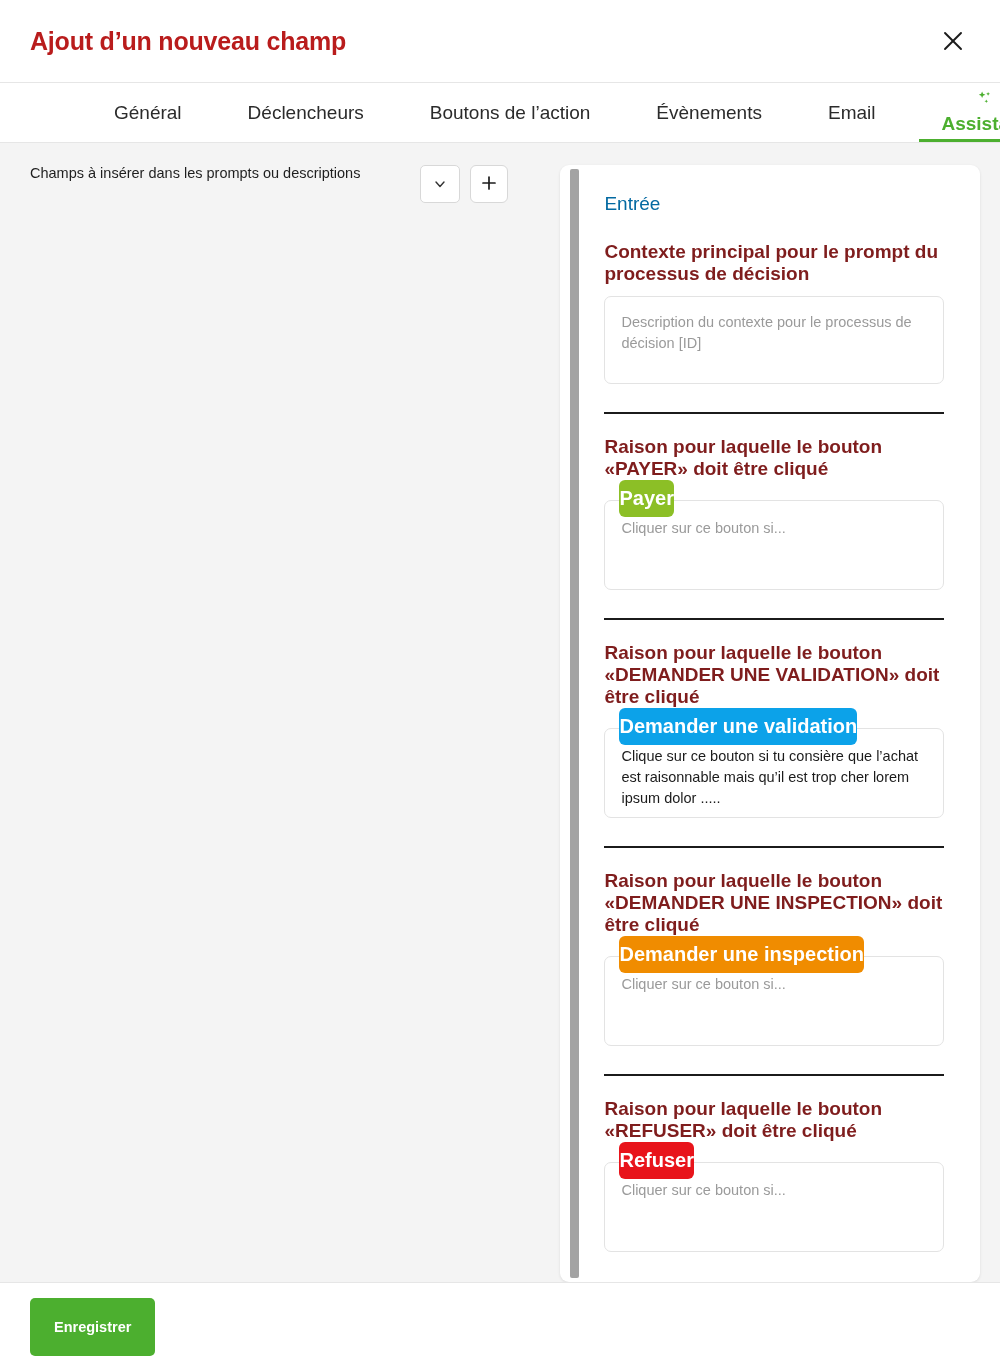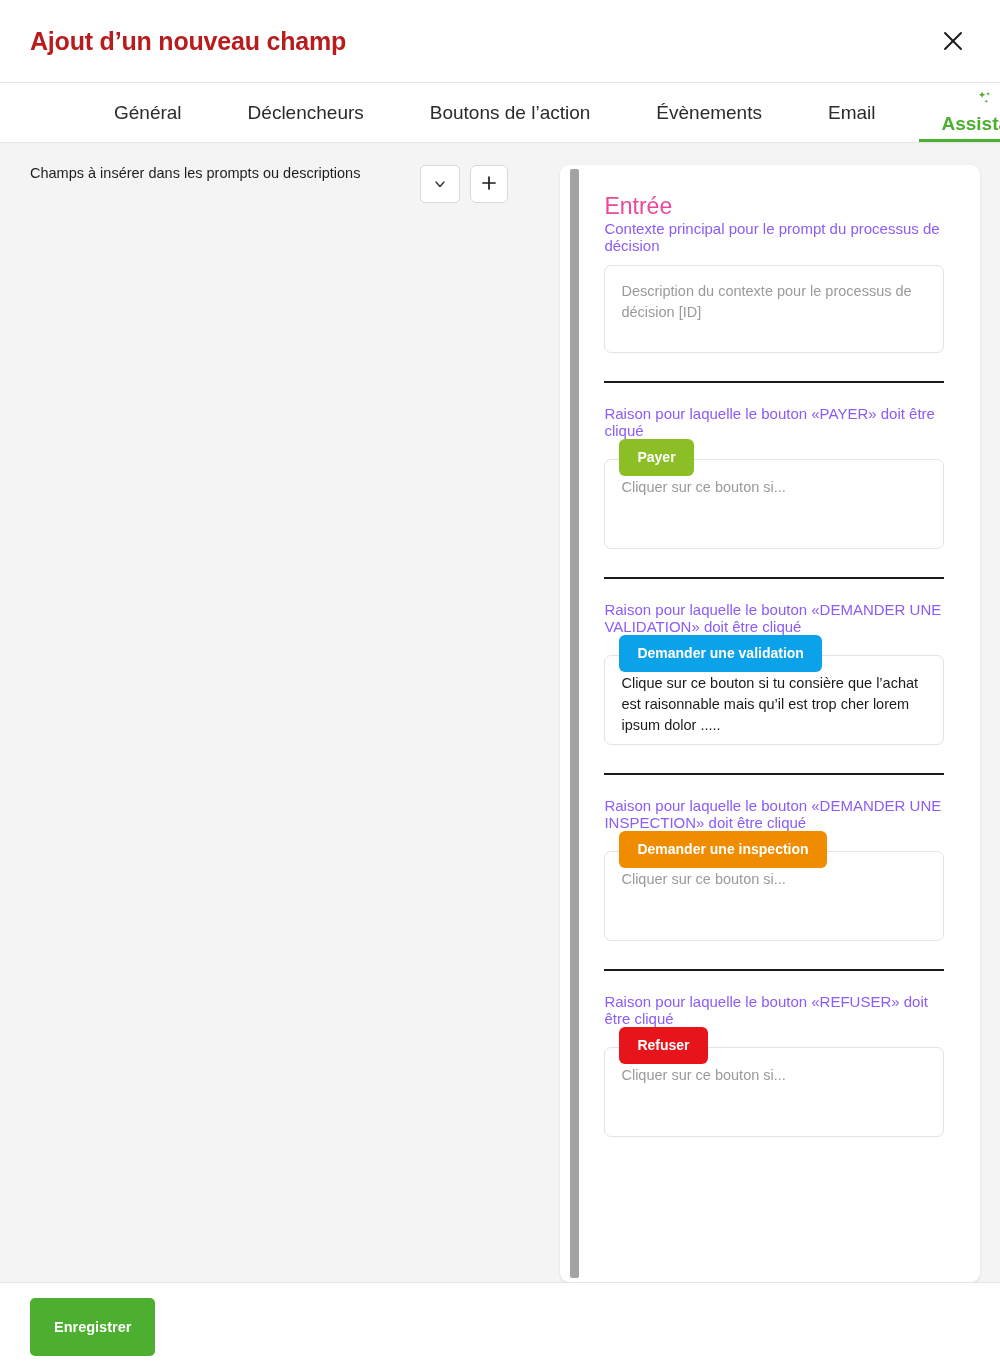--- a/index.html
+++ b/index.html
@@ -162,29 +162,30 @@
     top: 4px;
     bottom: 4px;
     width: 9px;
     background: #a3a3a3;
     border-radius: 2px;
     z-index: 3;
     cursor: pointer;
   }
 
   .section-title {
-    font-size: 23px;
+    font-size: 19px;
     font-weight: 400;
-    color: #ec4899;
+    color: #0369a1;
+    margin-bottom: 26px;
   }
 
   .field-label {
-    font-size: 15px;
-    font-weight: 400;
-    color: #8b5cf6;
+    font-size: 19px;
+    font-weight: 700;
+    color: #7f1d1d;
     margin-bottom: 11px;
   }
 
   .textarea-box {
     border: 1px solid #e3e3e3;
     border-radius: 7px;
     background: #ffffff;
     height: 88px;
     padding: 15px 16px;
     font-size: 14.5px;
@@ -204,23 +205,23 @@
   .action-block { position: relative; }
   .action-btn {
     position: absolute;
     left: 15px;
     top: -20px;
     z-index: 2;
     border: none;
     border-radius: 6px;
     color: #ffffff;
     font-family: inherit;
-    font-size: 14px;
+    font-size: 20px;
     font-weight: 700;
-    padding: 0 18px;
+    padding: 0 0;
     height: 37px;
     line-height: 37px;
     cursor: pointer;
     white-space: nowrap;
   }
   .action-block .textarea-box { margin-top: 20px; padding-top: 17px; height: 90px; }
 
   
   .modal-footer {
     flex: 0 0 88px;

